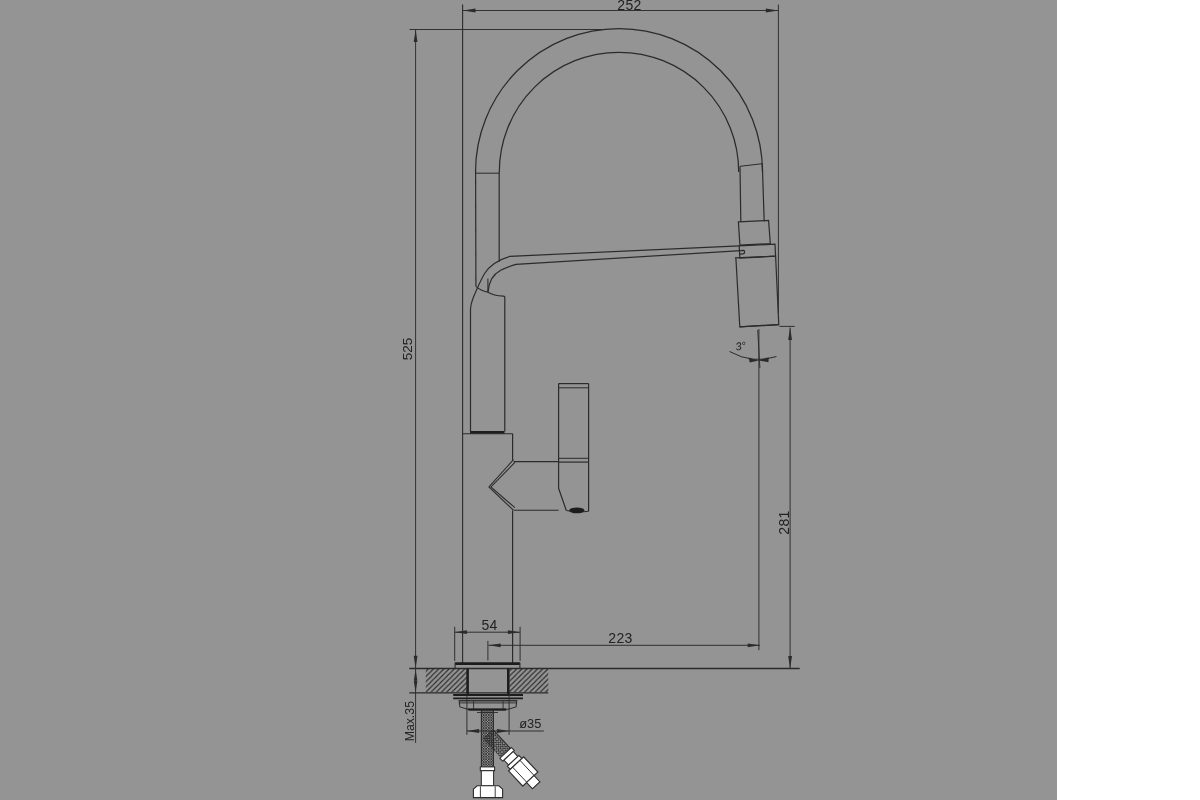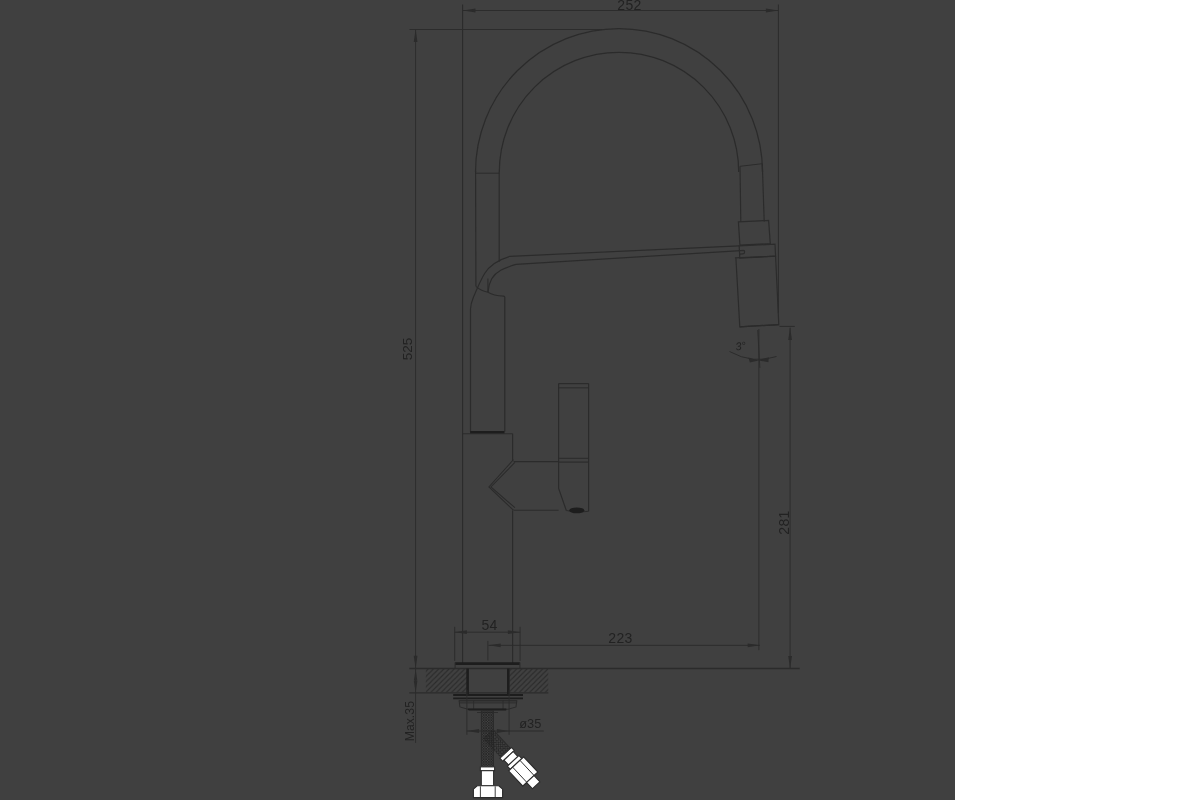--- a/index.html
+++ b/index.html
@@ -1,16 +1,16 @@
 <!DOCTYPE html>
 <html><head>
 <meta charset="utf-8">
 <style>
   html,body{margin:0;padding:0;background:#ffffff;}
-  .page{position:relative;width:955px;height:800px;background:#be185d;overflow:hidden;filter:grayscale(1);}
+  .page{position:relative;width:1057px;height:800px;background:#14b8a6;overflow:hidden;filter:grayscale(1);}
   svg{position:absolute;left:0;top:0;}
   text{font-family:"Liberation Sans",sans-serif;fill:#222;}
 </style>
 </head>
 <body>
 <div class="page">
 <svg width="1200" height="800" viewBox="0 0 1200 800">
 <defs>
   <pattern id="hatch" width="5.2" height="5.2" patternUnits="userSpaceOnUse">
     <path d="M-1.3,1.3 L1.3,-1.3 M0,5.2 L5.2,0 M3.9,6.5 L6.5,3.9" stroke="#2b2b2b" stroke-width="1.15" fill="none"></path>

